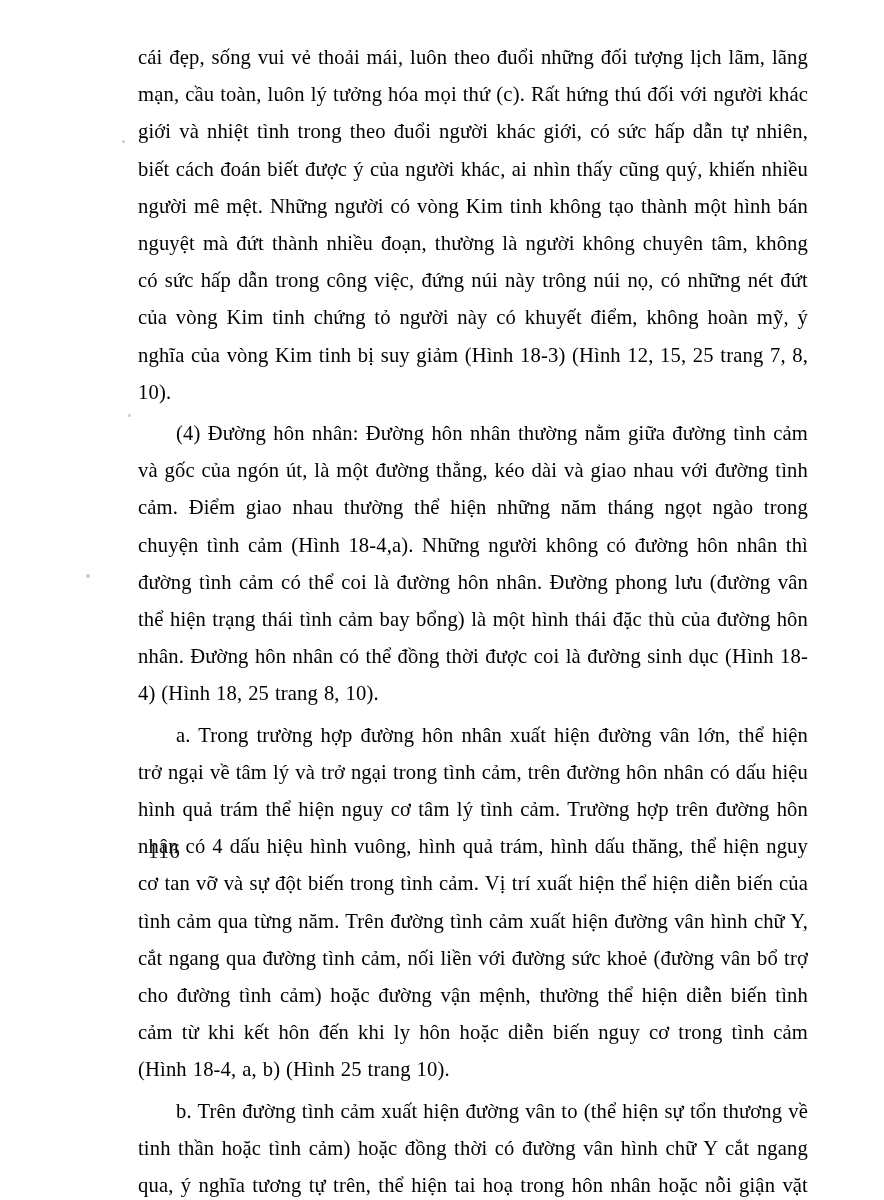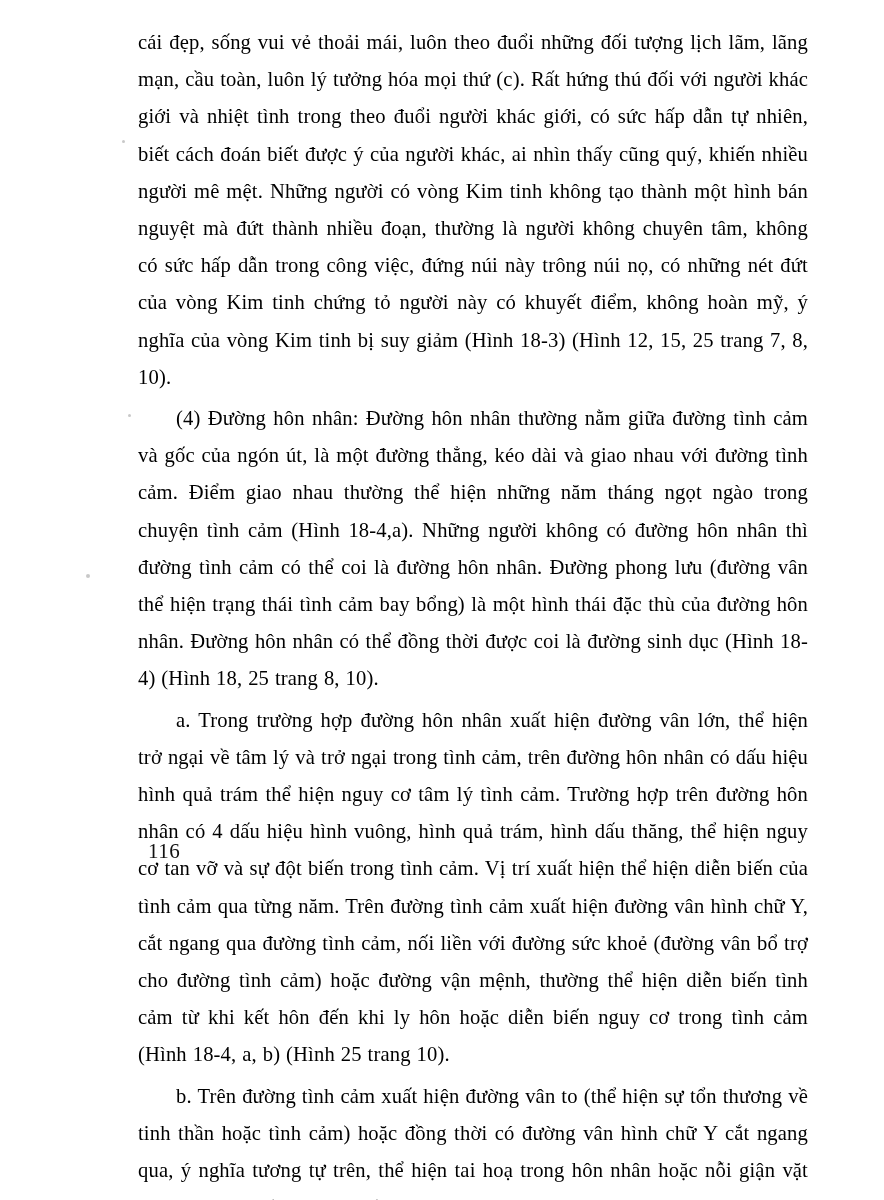--- a/index.html
+++ b/index.html
@@ -13,21 +13,21 @@
     font-family: "Liberation Serif", serif;
     color: #000000;
     position: relative;
     overflow: hidden;
   }
   .page {
     width: 884px;
     height: 898px;
     position: relative;
     box-sizing: border-box;
-    padding: 24px 78px 0 138px;
+    padding: 39px 78px 0 138px;
   }
   .content {
     width: 670px;
   }
   .para {
     margin: 0 0 0 0;
     font-size: 20.6px;
     line-height: 37.2px;
     text-align: justify;
     text-justify: inter-word;

